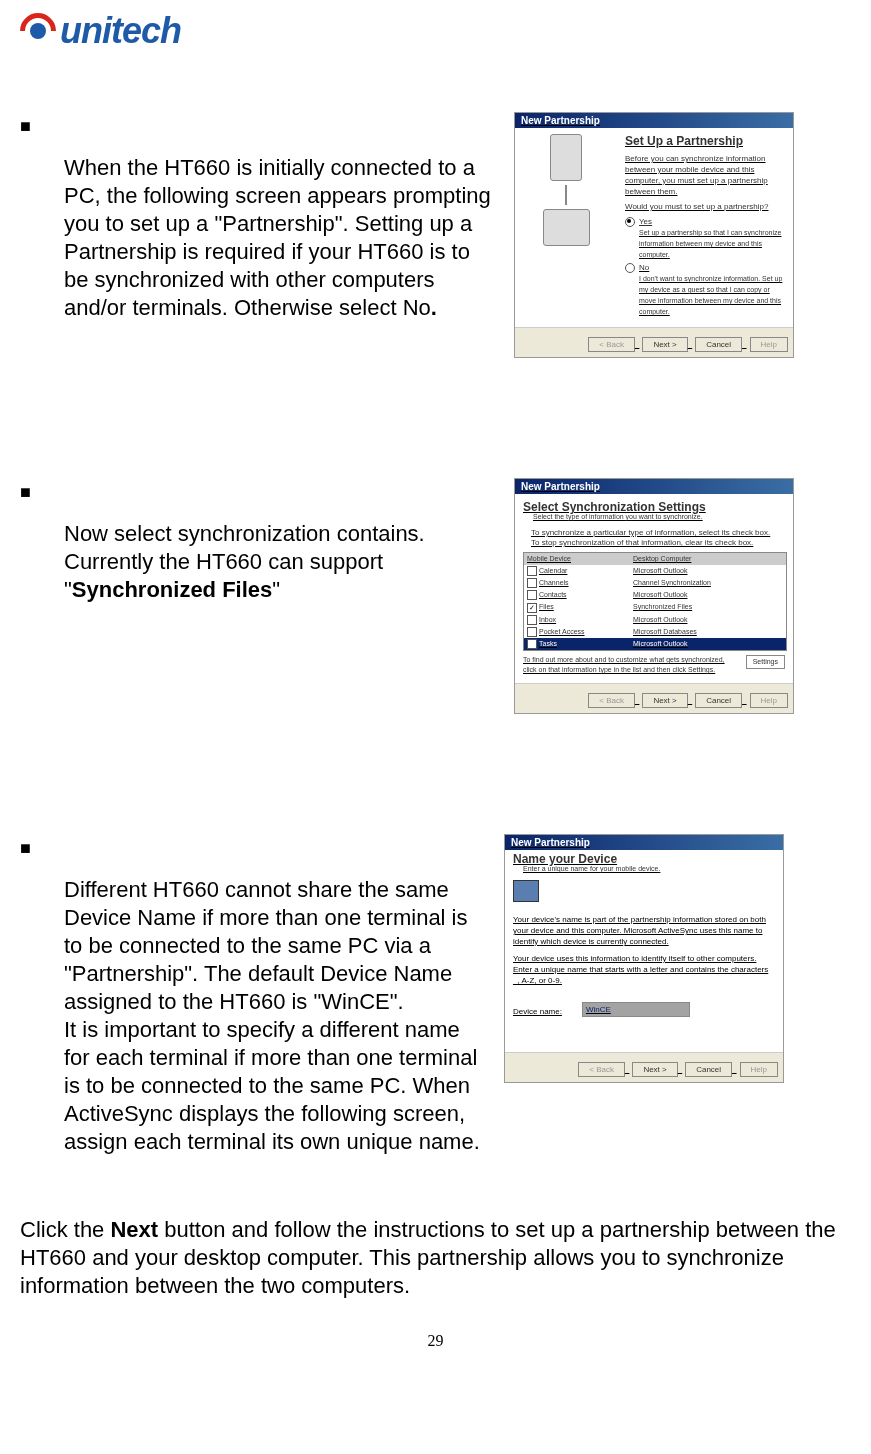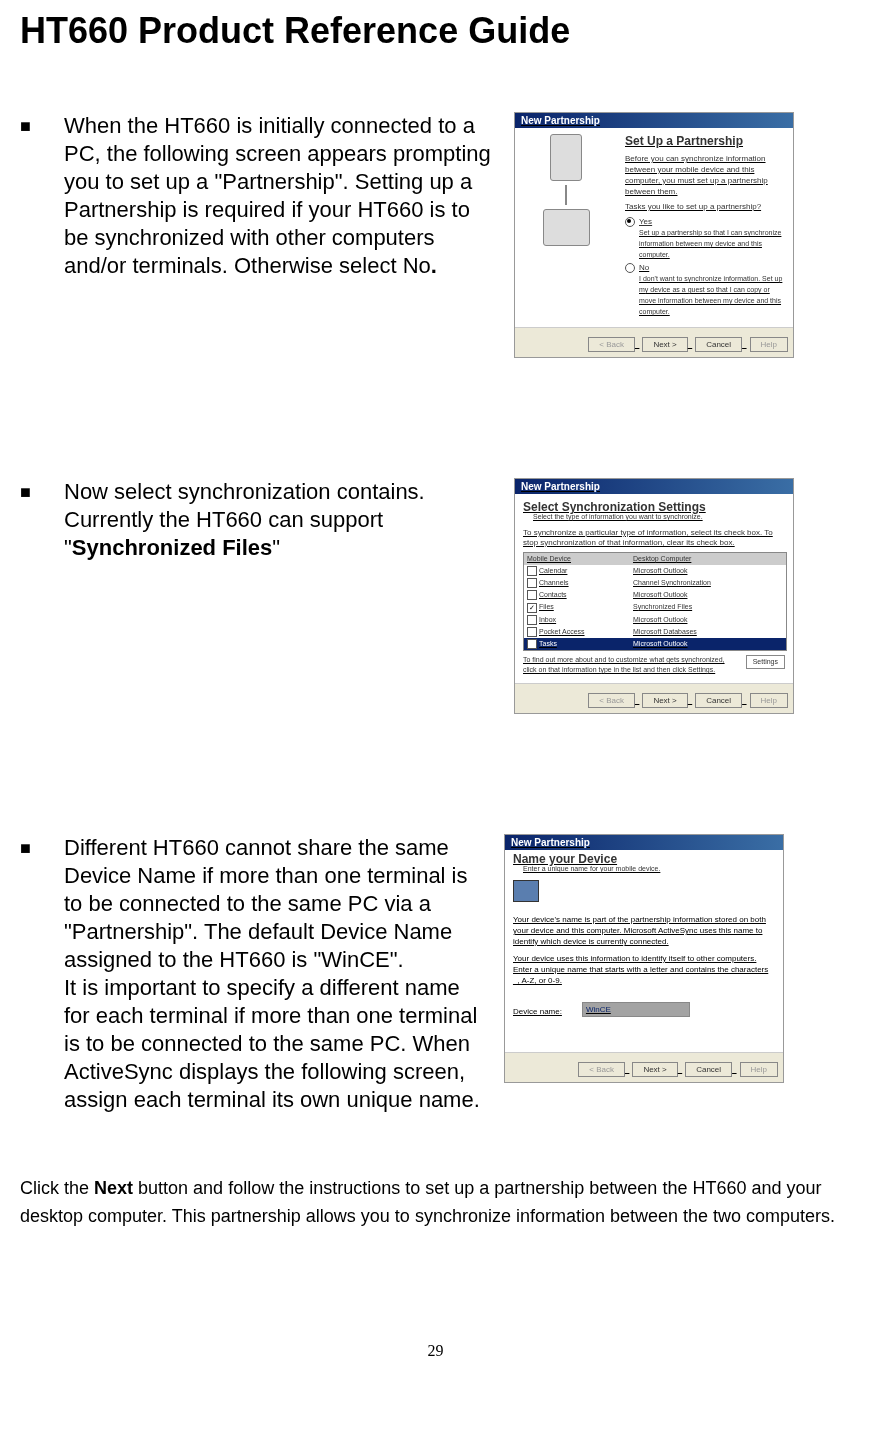--- a/index.html
+++ b/index.html
@@ -69,20 +69,21 @@
     .bullet-col {
       width: 44px;
       flex-shrink: 0;
       font-size: 18px;
       line-height: 28px;
     }
     .text-col {
       font-size: 22px;
       line-height: 28px;
       flex-grow: 1;
+      margin-top: 42px;
     }
     .img-col {
       width: 280px;
       flex-shrink: 0;
       margin-left: 20px;
       text-decoration: underline;
     }
     .screenshot {
       border: 1px solid #999;
       background: #ece9d8;
@@ -258,57 +259,63 @@
     .ss3-input {
       border: 1px solid #888;
       background: #a3a3a3;
       padding: 1px 3px;
       font-size: 8px;
       width: 100px;
       margin-left: 20px;
       color: #0a246a;
     }
     .footer-text {
-      font-size: 18px;
+      font-size: 22px;
       line-height: 28px;
-      margin-bottom: 112px;
+      margin-bottom: 32px;
     }
     .page-num {
       text-align: center;
       font-size: 16px;
       font-family: "Times New Roman", serif;
     }
     .bold { font-weight: bold; }
     .clearfix::after { content: ""; display: block; clear: both; }
   </style>
 </head>
 <body>
 
 <div class="header">
-  <span class="title">HT660 Product Reference Guide</span>
+  <div class="logo">
+    <div class="logo-icon">
+      <div class="logo-swoosh"></div>
+      <div class="logo-circle"></div>
+    </div>
+    <span class="logo-text">unitech</span>
+  </div>
 </div>
 
 <div class="section">
   <div class="bullet-col">■</div>
   <div class="text-col" style="max-width:430px;">
     <span>When the HT660 is initially connected to a PC, the following screen appears prompting you to set up a "Partnership". Setting up a Partnership is required if your HT660 is to be synchronized with other computers and/or terminals. Otherwise select No</span><span class="bold">.</span>
   </div>
   <div class="img-col">
     <div class="screenshot">
       <div class="ss-titlebar">New Partnership</div>
       <div class="ss-body">
         <div class="ss-left">
           <div class="ss-device"></div>
           <div class="ss-cable"></div>
           <div class="ss-device" style="height:35px;width:45px;"></div>
         </div>
         <div class="ss-right">
           <div class="ss-right-title">Set Up a Partnership</div>
           <p>Before you can synchronize information between your mobile device and this computer, you must set up a partnership between them.</p>
-          <p>Tasks you like to set up a partnership?</p>
+          <p>Would you must to set up a partnership?</p>
           <div class="radio-row">
             <span class="radio selected"></span>
             <div>
               <div style="text-decoration:underline;">Yes</div>
               <div style="font-size:7px;">Set up a partnership so that I can synchronize information between my device and this computer.</div>
             </div>
           </div>
           <div class="radio-row">
             <span class="radio"></span>
             <div>
@@ -332,21 +339,21 @@
   <div class="bullet-col">■</div>
   <div class="text-col" style="max-width:430px;">
     <span>Now select synchronization contains. Currently the HT660 can support "</span><span class="bold">Synchronized Files</span><span>"</span>
   </div>
   <div class="img-col">
     <div class="screenshot">
       <div class="ss-titlebar">New Partnership</div>
       <div class="ss2-body">
         <div class="ss2-header">Select Synchronization Settings</div>
         <div class="ss2-sub">Select the type of information you want to synchronize.</div>
-        <p style="margin:4px 0;">To synchronize a particular type of information, select its check box. To stop synchronization of that information, clear its check box.</p>
+        <p style="margin:4px 8px;">To synchronize a particular type of information, select its check box. To stop synchronization of that information, clear its check box.</p>
         <div class="ss-table">
           <div class="ss-row">
             <div class="ss-th" style="width:40%;">Mobile Device</div>
             <div class="ss-th" style="width:60%;">Desktop Computer</div>
           </div>
           <div id="ss2-rows">
               <div class="ss-row">
                 <div class="ss-td" style="width: 40%; font-size: 7px;"><span class="cb"></span>Calendar</div>
                 <div class="ss-td" style="width: 60%; font-size: 7px;">Microsoft Outlook</div>
               </div>

